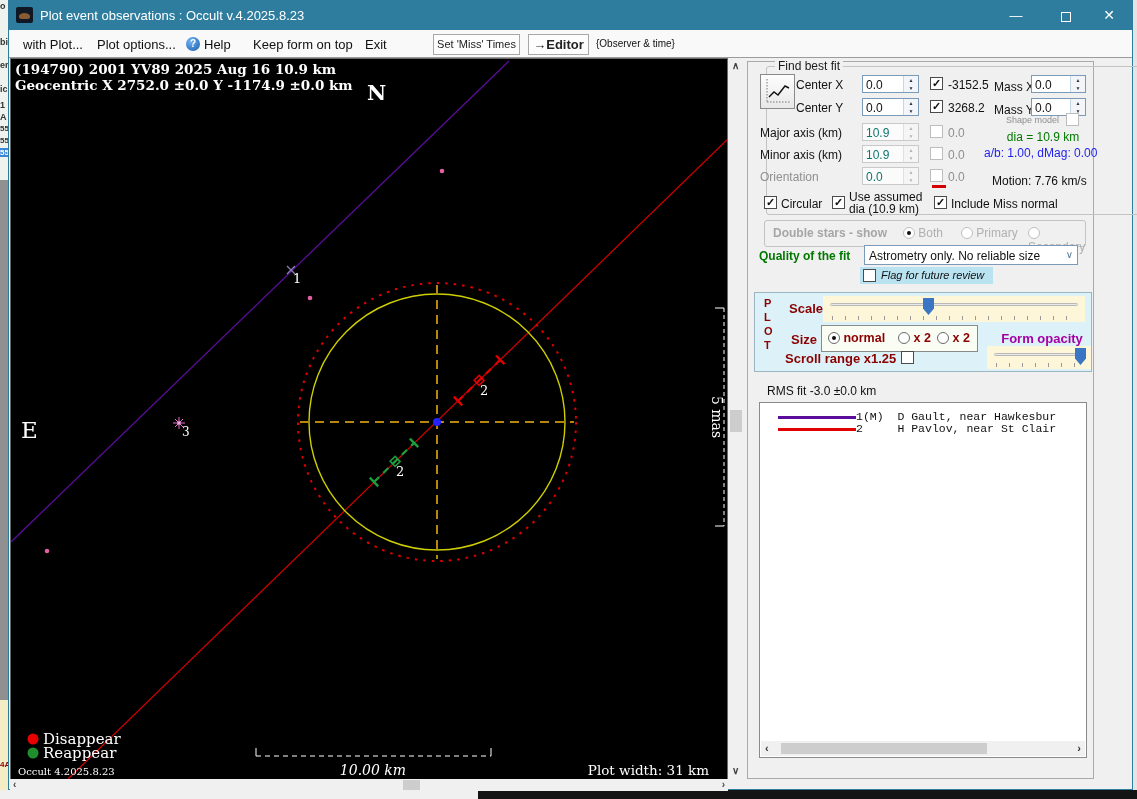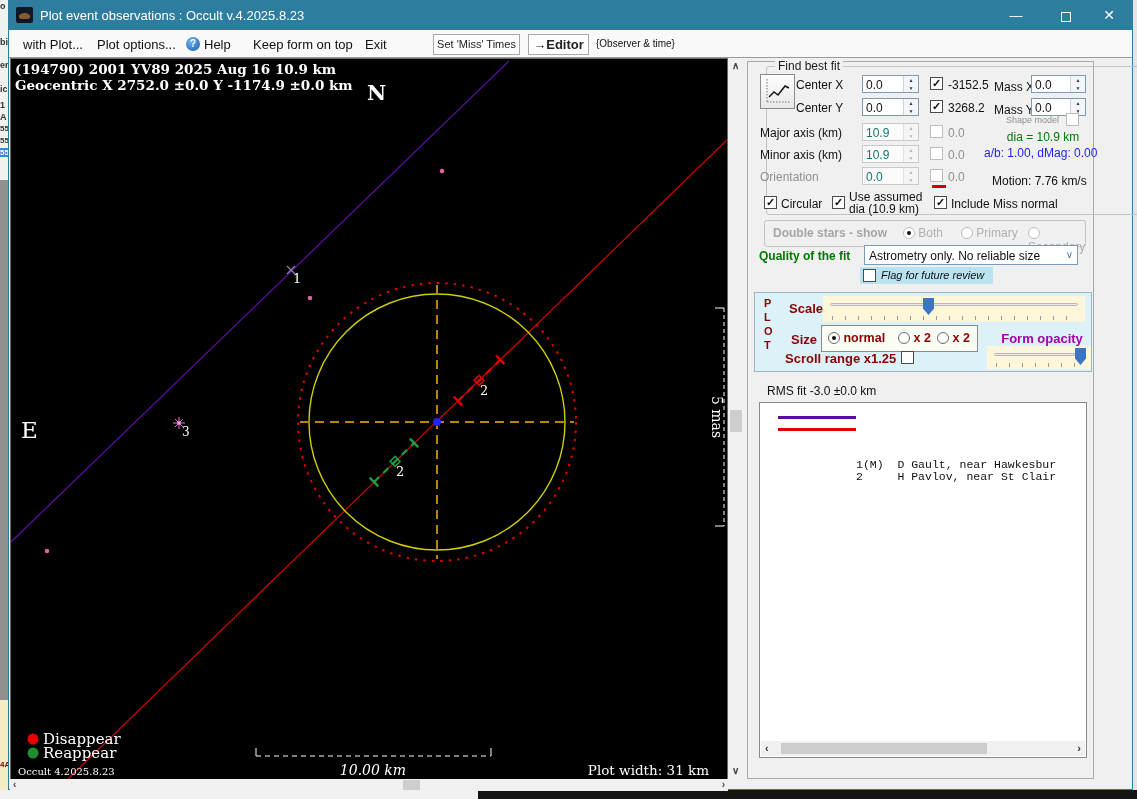--- a/index.html
+++ b/index.html
@@ -104,21 +104,21 @@
   #size-group { position:absolute; left:66px; top:32px; width:157px; height:27px; background:#fafdf4;
     border:1px solid #8a8a8a; font-size:12.5px; font-weight:bold; color:#8b0000; }
   #size-group .o { position:absolute; top:5px; white-space:nowrap; }
 
   #rms-label { position:absolute; left:19px; top:322px; font-size:12px; color:#111; }
   #obslist { position:absolute; left:11px; top:340px; width:328px; height:356px; background:#fff;
     border:1px solid #8a8a8a; }
   .obsrow { position:absolute; left:0; width:100%; height:13px; }
   .obsrow .sw { position:absolute; left:18px; top:6px; width:78px; height:0; }
   .obsrow .t { position:absolute; left:96px; top:0; font-family:"Liberation Mono","DejaVu Sans Mono",monospace;
-    font-size:11.5px; color:#111; white-space:pre;margin-top:48px; }
+    font-size:11.5px; color:#111; white-space:pre; }
   #obslist-hsb { position:absolute; left:1px; bottom:1px; width:324px; height:15px; background:#f0f0f0; }
   #obslist-hsb .thumb { position:absolute; left:20px; top:2px; width:206px; height:11px; background:#cdcdcd; }
   #obslist-hsb .arrow { position:absolute; top:1px; color:#333; font-size:11px; font-weight:bold; }
 
   .redline-ind { position:absolute; left:184px; top:123px; width:14px; height:3px; background:#d40000; }
 </style>
 </head>
 <body>
 
 <div id="bg-left" class="abs">

